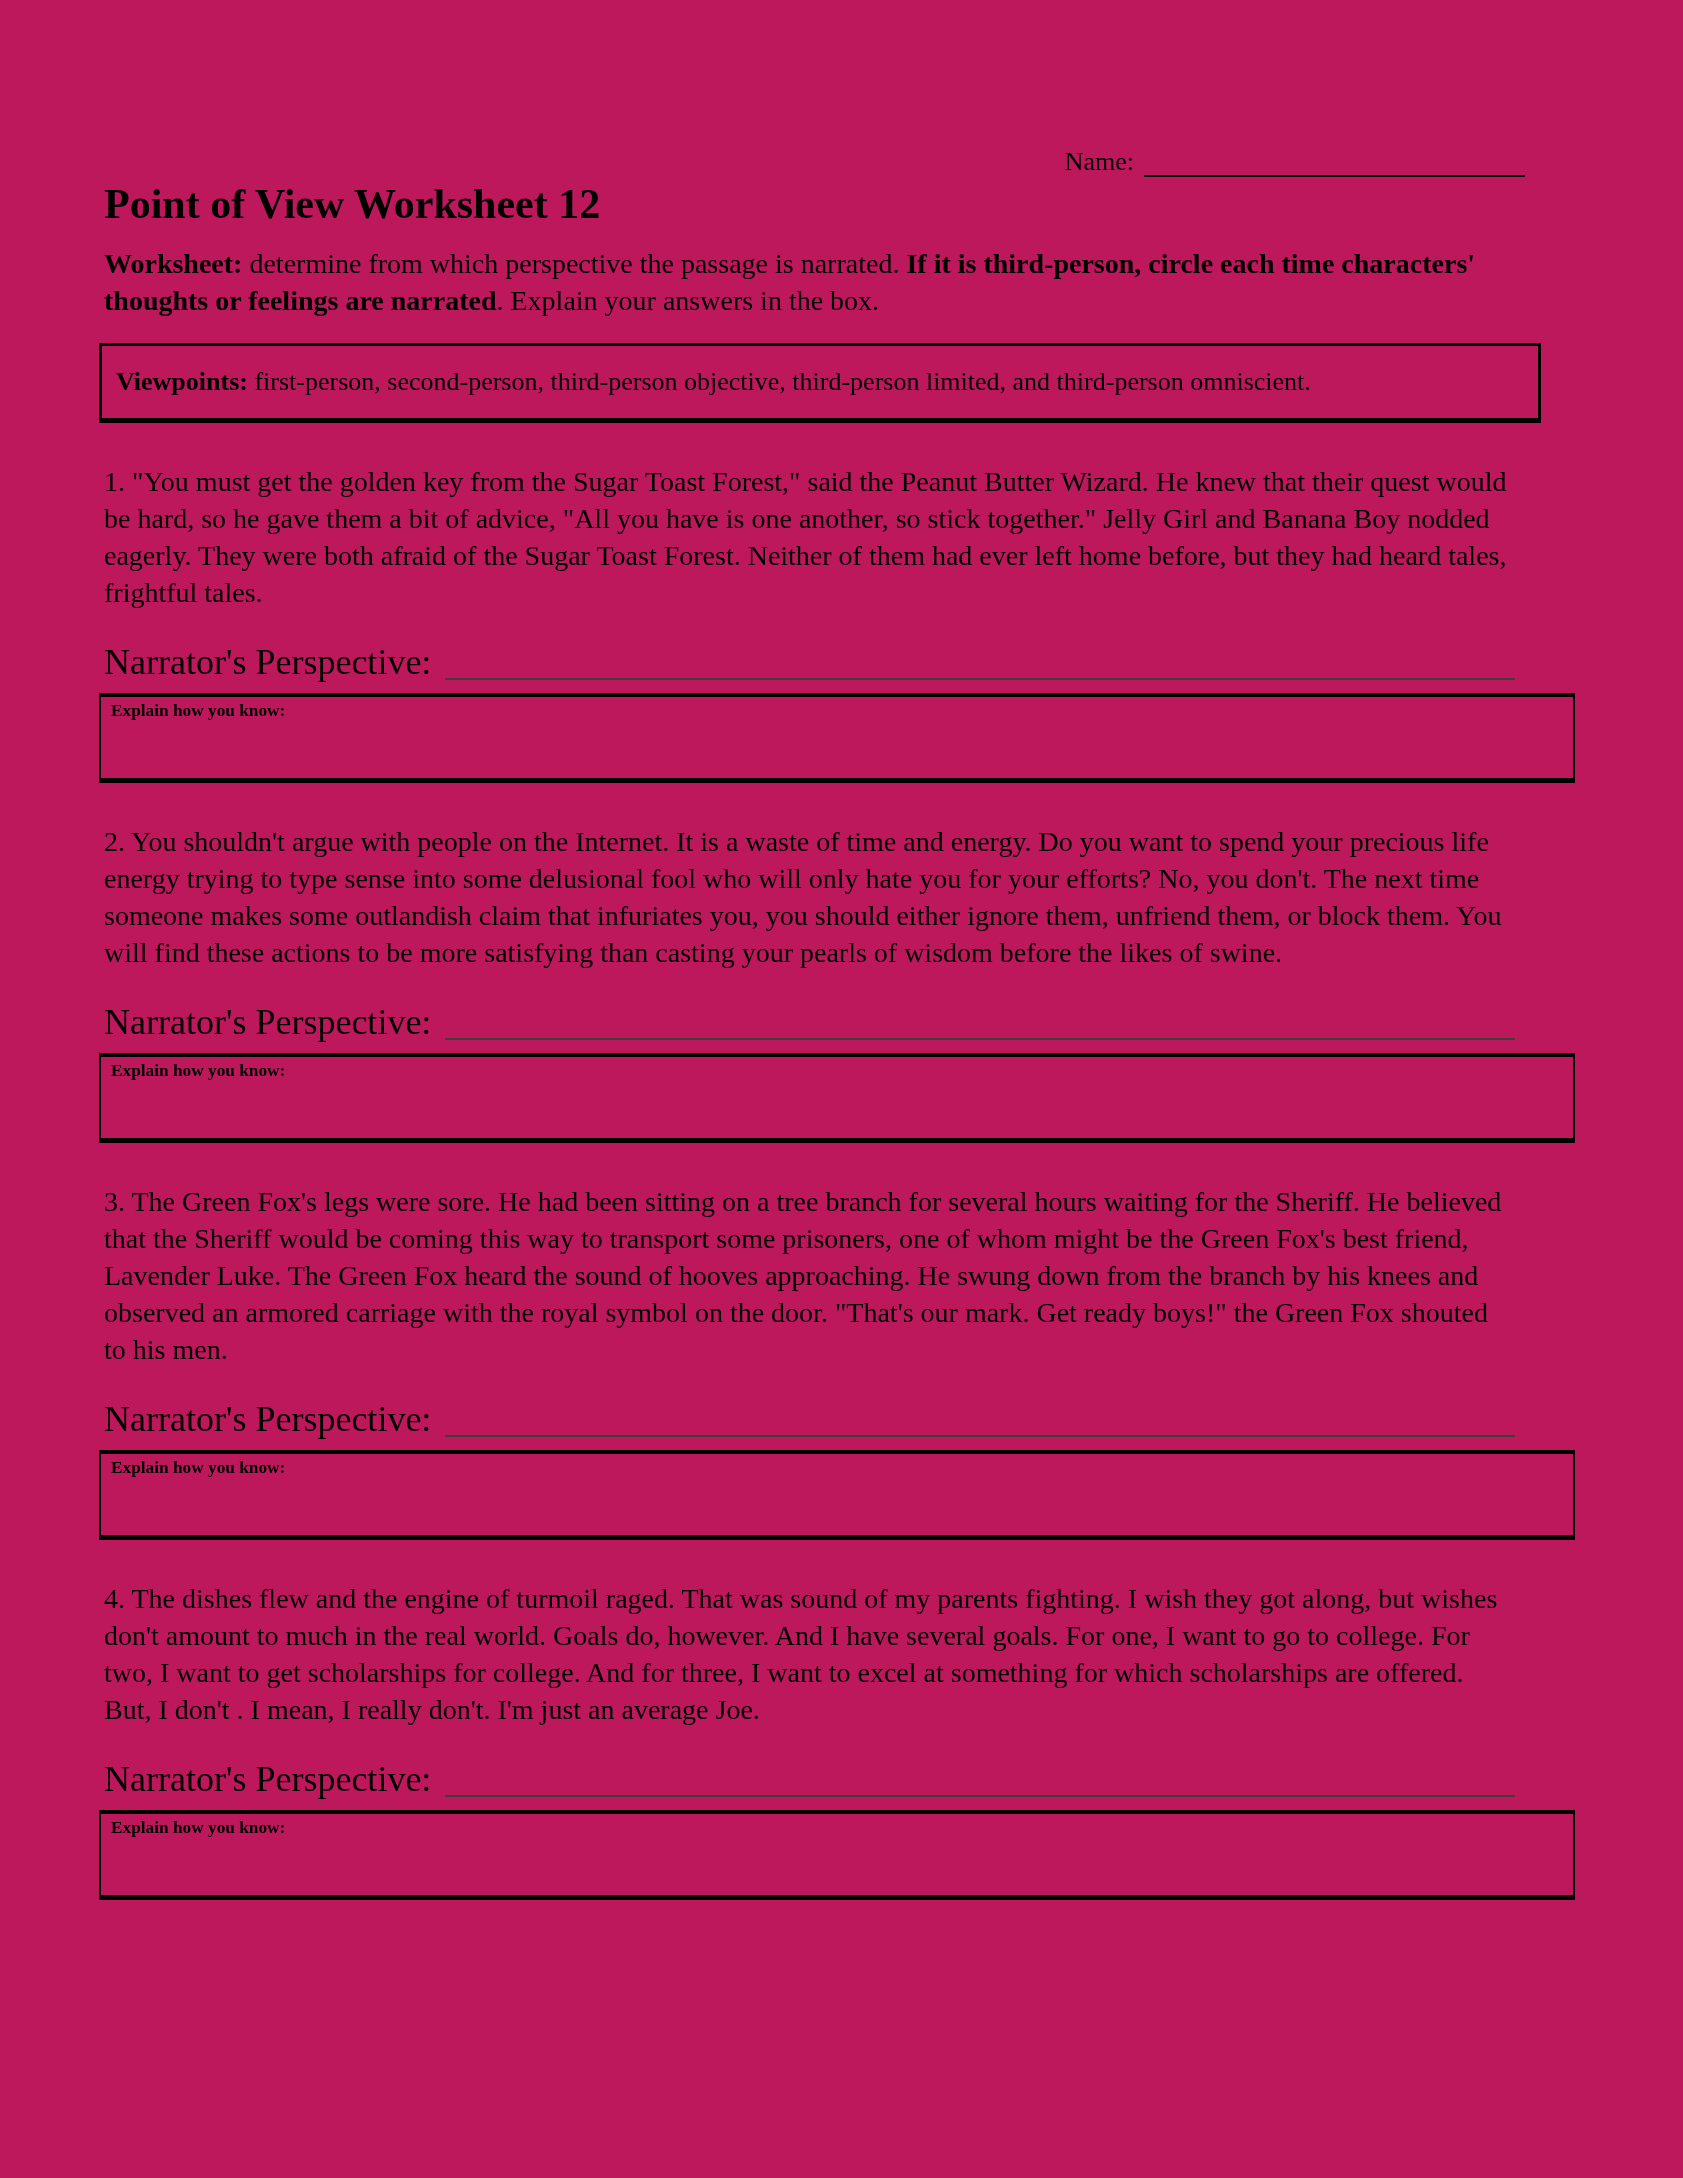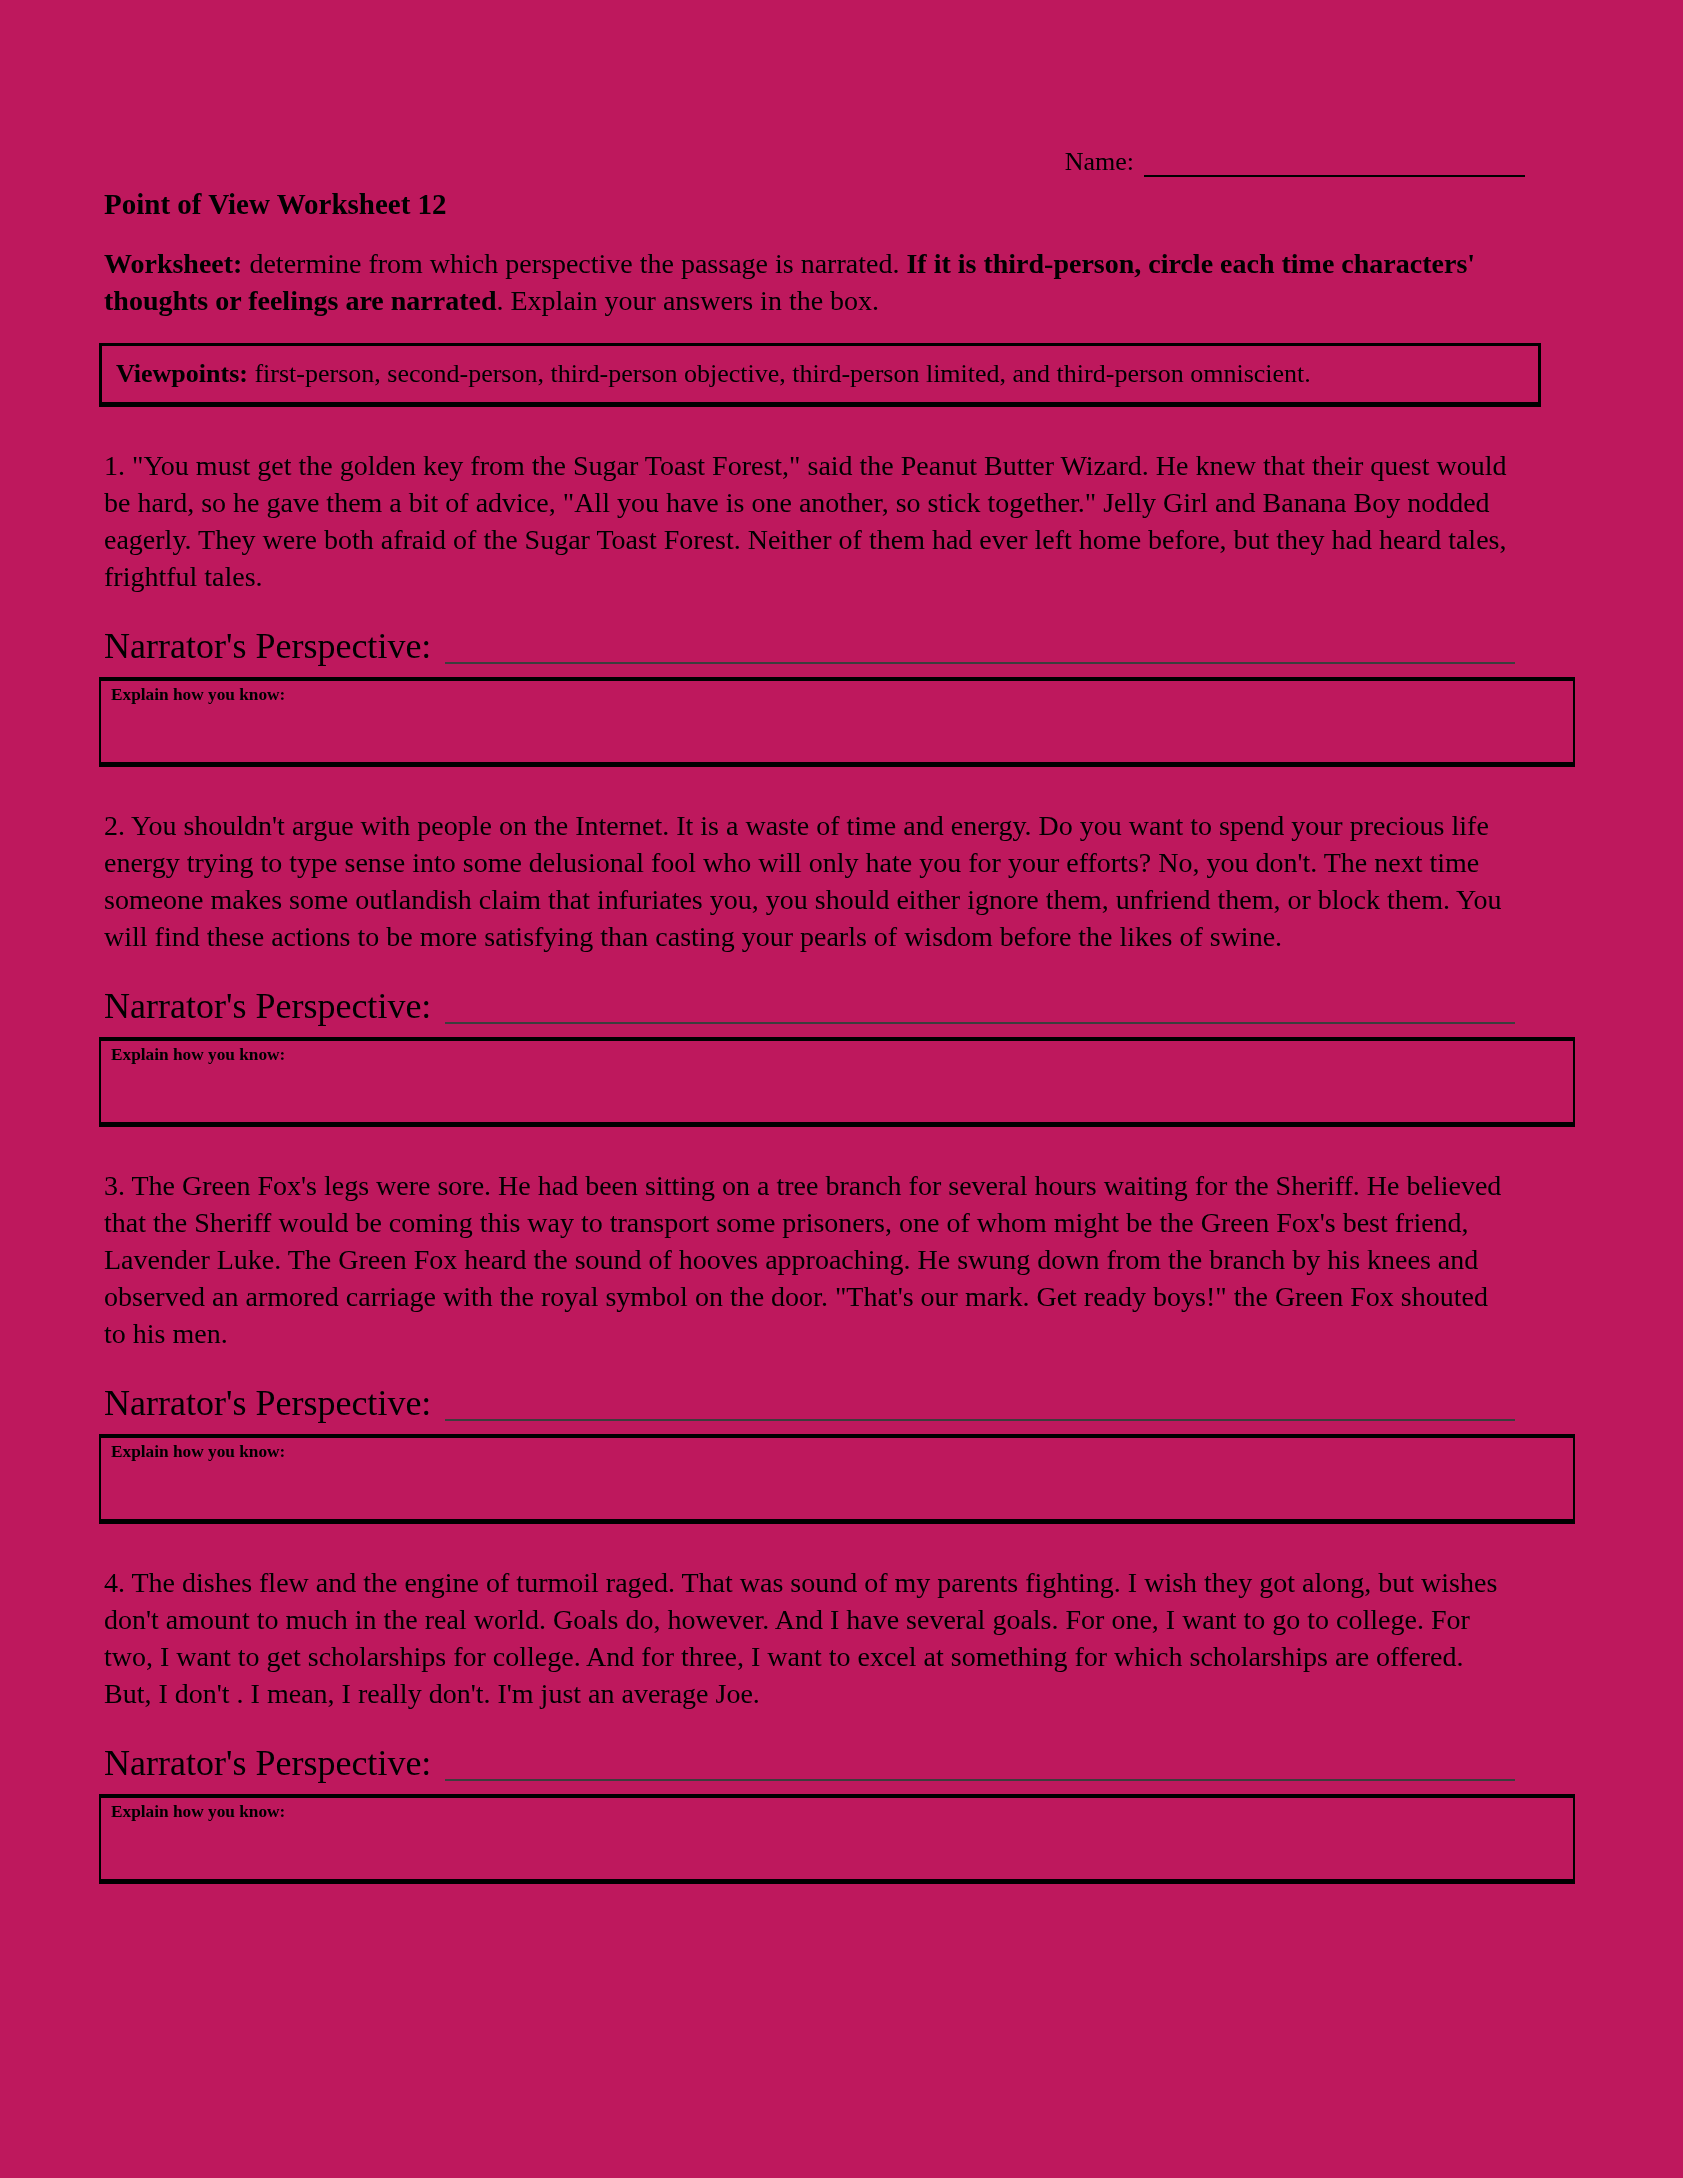--- a/index.html
+++ b/index.html
@@ -36,39 +36,39 @@
     display: inline-block;
     width: 381px;
     height: 30px;
     margin-left: 10px;
     border-bottom: 2px solid #000;
   }
 
   
   .title {
     margin: 8px 142px 0 104px;
-    font-size: 29px;
+    font-size: 42px;
     font-weight: bold;
     line-height: 38px;
   }
 
   
   .directions {
     margin: 22px 149px 0 104px;
     font-size: 28px;
     line-height: 37px;
   }
   .directions b { font-weight: bold; }
 
   
   .viewpoints-box {
     margin: 24px 142px 0 99px;
     border: 3px solid #000;
     border-bottom-width: 5px;
-    padding: 13px 14px;
+    padding: 21px 14px;
     font-size: 26px;
     line-height: 30px;
   }
   .viewpoints-box b { font-weight: bold; }
 
   
   .passage {
     margin: 40px 168px 0 104px;
     font-size: 28px;
     line-height: 37px;

